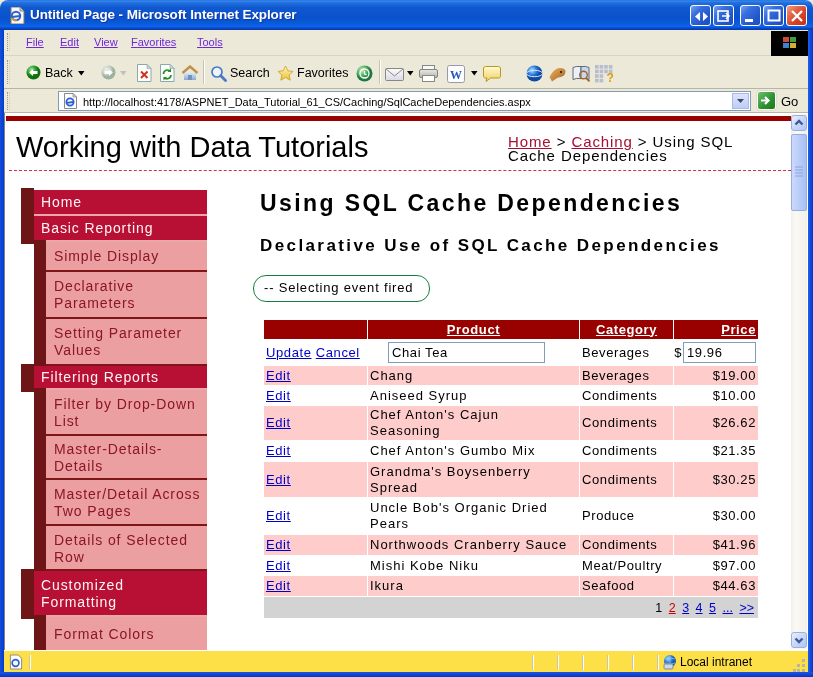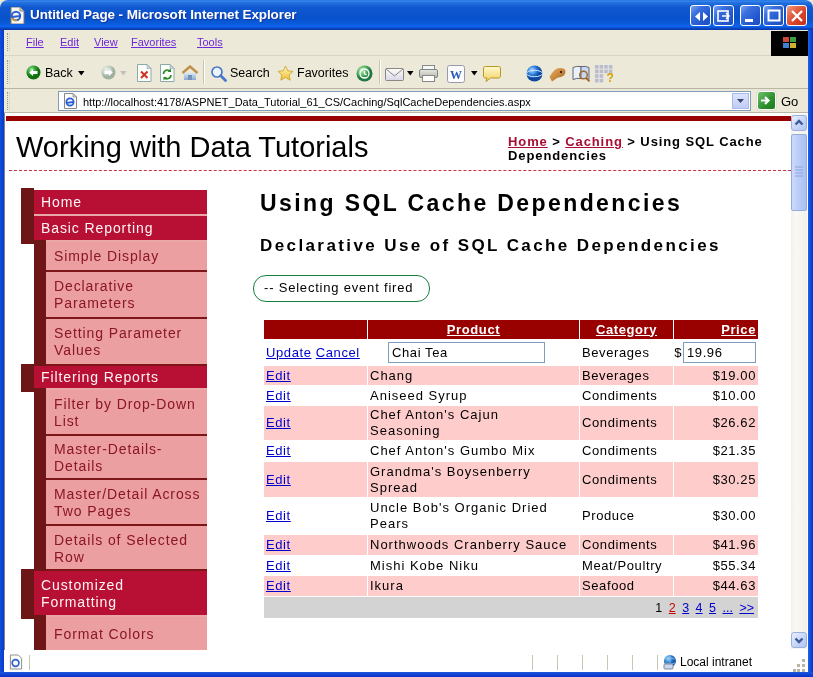--- a/index.html
+++ b/index.html
@@ -39,21 +39,21 @@
 #addr-input { position:absolute; left:54px; top:2px; width:693px; height:20px; background:#fff; border:1px solid #7F9DB9; }
 #addr-url { position:absolute; left:24px; top:4px; font-size:11px; color:#000; white-space:nowrap; }
 #addr-drop { position:absolute; right:1px; top:1px; width:17px; height:16px; background:linear-gradient(to bottom,#dce4fb,#c1ccf5); border:1px solid #aab8ee; }
 #go-btn { position:absolute; left:753px; top:2px; width:19px; height:19px; border-radius:3px; background:linear-gradient(135deg,#6cc26c,#2d8f2d 60%,#1e7a1e); border:1px solid #fff; box-shadow:0 0 1px #888; }
 #go-label { position:absolute; left:777px; top:5px; font-size:13px; color:#000; }
 
 
 #content { left:4px; top:113px; width:804px; height:537px; background:#fff; border-left:1px solid #848284; }
 #topline { position:absolute; left:1px; top:3px; width:785px; height:5px; background:#990000; }
 #site-title { position:absolute; left:11px; top:18px; font-size:29px; color:#000; letter-spacing:0px; }
-#breadcrumb { position:absolute; left:503px; top:22px; width:262px; font-size:13px; letter-spacing:0.9px; font-weight:bold; color:#000; line-height:14px; }
+#breadcrumb { position:absolute; left:503px; top:22px; width:262px; font-size:15px; letter-spacing:0.9px; font-weight:normal; color:#000; line-height:14px; }
 #breadcrumb a { color:#a80d33; }
 #dashline { position:absolute; left:4px; top:57px; width:782px; border-top:1px dashed #cc3344; }
 
 
 #nav { position:absolute; left:16px; top:77px; width:186px; font-size:14px; letter-spacing:0.9px; line-height:17px; }
 .nav-item { position:relative; white-space:nowrap; }
 .nav-top { background:#b81034; color:#fff4f4; padding-left:20px; border-bottom:2px solid #eba7a7; }
 .nav-top .tab { position:absolute; left:0; top:-2px; bottom:-4px; width:13px; background:#6e1518; }
 .nav-sub { background:#ec9fa1; color:#8a1628; padding-left:20px; border-bottom:2px solid #7e1518; margin-left:13px; width:173px; }
 .nav-sub-tab { position:absolute; left:0px; top:-2px; bottom:-2px; width:12px; background:#6e1518; }
@@ -84,21 +84,21 @@
 #pager a { margin-left:3px; }
 #pager .red { color:#cc0000; }
 input.txt { border:1px solid #7F9DB9; height:21px; font-size:13px; font-family:"Liberation Sans",sans-serif; padding:1px 3px; letter-spacing:0.6px;margin-left:20px; }
 
 
 #scroll { left:791px; top:114px; width:16px; height:535px; background:linear-gradient(to right,#f2f0e9,#faf9f5 30%,#f2f0e9); }
 .sbtn { position:absolute; left:0px; width:16px; height:16px; border-radius:3px; background:linear-gradient(135deg,#e8effd,#c4d3f7 60%,#b0c4f5); border:1px solid #9ab0dd; color:#4d6185; }
 #sthumb { position:absolute; left:0; top:20px; width:16px; height:77px; border-radius:2px; background:linear-gradient(to right,#cdd9fa,#bacdf8 50%,#aac0f2); border:1px solid #94aee4; }
 
 
-#statusbar { left:4px; top:650px; width:804px; height:22px; background:#ffffff; border-top:1px solid #fff; }
+#statusbar { left:4px; top:650px; width:804px; height:22px; background:#fde047; border-top:1px solid #fff; }
 .ssep { position:absolute; top:4px; width:1px; height:15px; border-left:1px solid #c8c5b2; border-right:1px solid #fff; }
 #sb-text { position:absolute; left:676px; top:4px; font-size:12px; }
 </style>
 </head>
 <body>
 
 <div id="titlebar" class="abs"></div>
 <div id="titleicon" class="abs">
 <svg width="16" height="17" viewBox="0 0 16 17">
       <path d="M2 0 h9 l4 4 v13 h-13 z" fill="#f8f6ef" stroke="#777"></path>
@@ -447,21 +447,21 @@
     <tr class="alt single" style="height:20px;">
           <td><a href="#">Edit</a></td>
           <td>Northwoods Cranberry Sauce</td>
           <td>Condiments</td>
           <td class="price">$41.96</td>
         </tr>
     <tr class="reg single">
           <td><a href="#">Edit</a></td>
           <td>Mishi Kobe Niku</td>
           <td>Meat/Poultry</td>
-          <td class="price">$55.34</td>
+          <td class="price">$97.00</td>
         </tr>
     <tr class="alt single" style="height:20px;">
           <td><a href="#">Edit</a></td>
           <td>Ikura</td>
           <td>Seafood</td>
           <td class="price">$44.63</td>
         </tr>
     <tr id="pager">
           <td colspan="4">1 <a href="#" class="red">2</a> <a href="#">3</a> <a href="#">4</a> <a href="#">5</a> <a href="#">...</a> <a href="#">&gt;&gt;</a></td>
         </tr>

